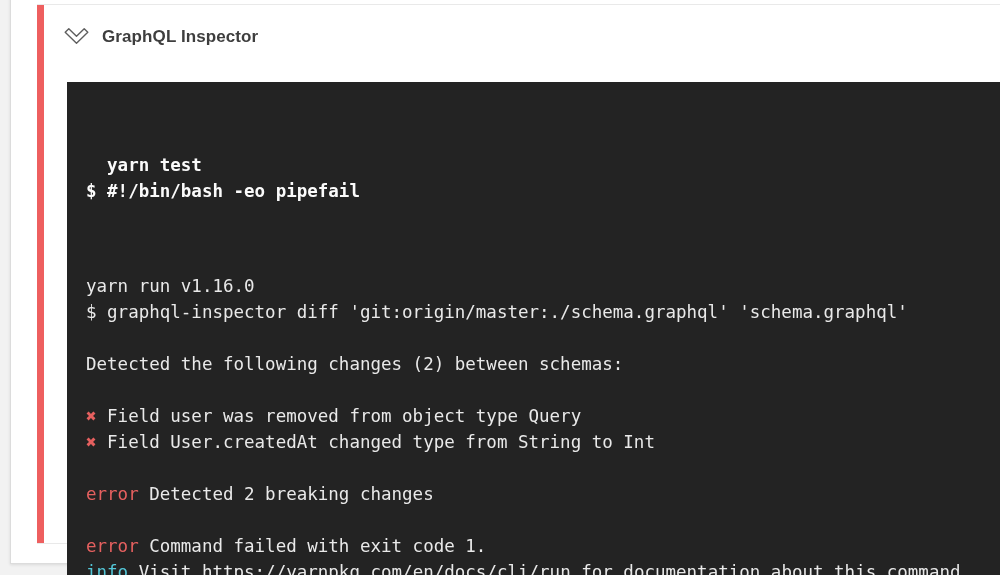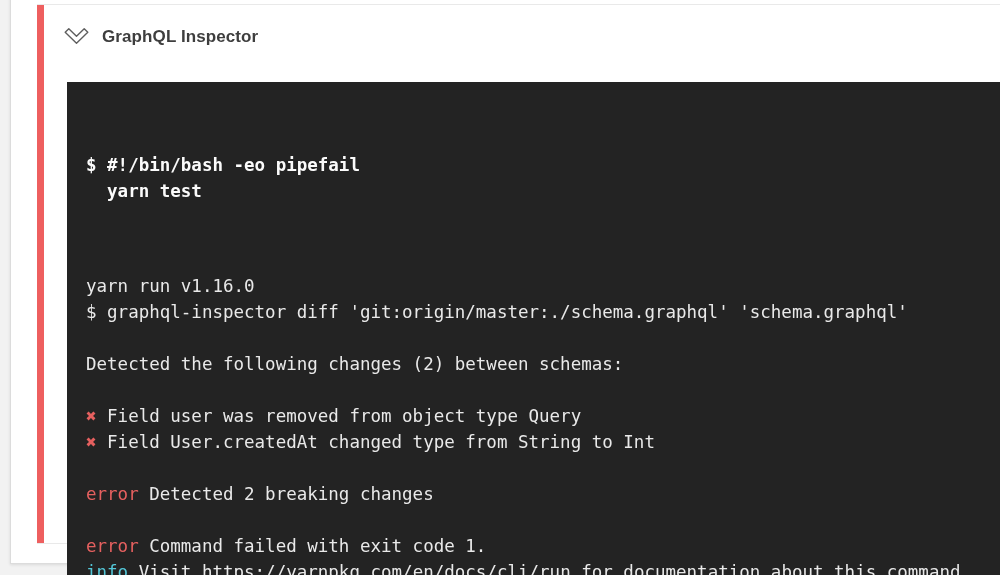--- a/index.html
+++ b/index.html
@@ -98,18 +98,18 @@
       <div class="accent-bar"></div>
 
       <div class="step-header">
         <svg class="chevron" viewBox="0 0 27 22" xmlns="http://www.w3.org/2000/svg">
           <path d="M2.2 6.2 L13.5 17.2 L24.8 6.2 L21.2 2.7 L13.5 10.2 L5.8 2.7 Z" fill="none" stroke="#5f5f5f" stroke-width="1.4" stroke-linejoin="round"></path>
         </svg>
         <span class="step-title">GraphQL Inspector</span>
       </div>
 
       <div class="terminal">
-        <div class="terminal-command"><div class="tline b">$ #!/bin/bash -eo pipefail</div><div class="tline b">  yarn test</div></div>
+        <div class="terminal-command"><div class="tline b">  yarn test</div><div class="tline b">$ #!/bin/bash -eo pipefail</div></div>
         <div><div class="tline"><span>yarn run v1.16.0</span></div><div class="tline"><span>$ graphql-inspector diff 'git:origin/master:./schema.graphql' 'schema.graphql'</span></div><div class="tline">&nbsp;</div><div class="tline"><span>Detected the following changes (2) between schemas:</span></div><div class="tline">&nbsp;</div><div class="tline"><span class="red b">✖ </span><span>Field user was removed from object type Query</span></div><div class="tline"><span class="red b">✖ </span><span>Field User.createdAt changed type from String to Int</span></div><div class="tline">&nbsp;</div><div class="tline"><span class="red">error</span><span> Detected 2 breaking changes</span></div><div class="tline">&nbsp;</div><div class="tline"><span class="red">error</span><span> Command failed with exit code 1.</span></div><div class="tline"><span class="cyan">info</span><span> Visit https://yarnpkg.com/en/docs/cli/run for documentation about this command.</span></div></div>
       </div>
     </div>
   </div>
 </div>
 
 </body></html>

